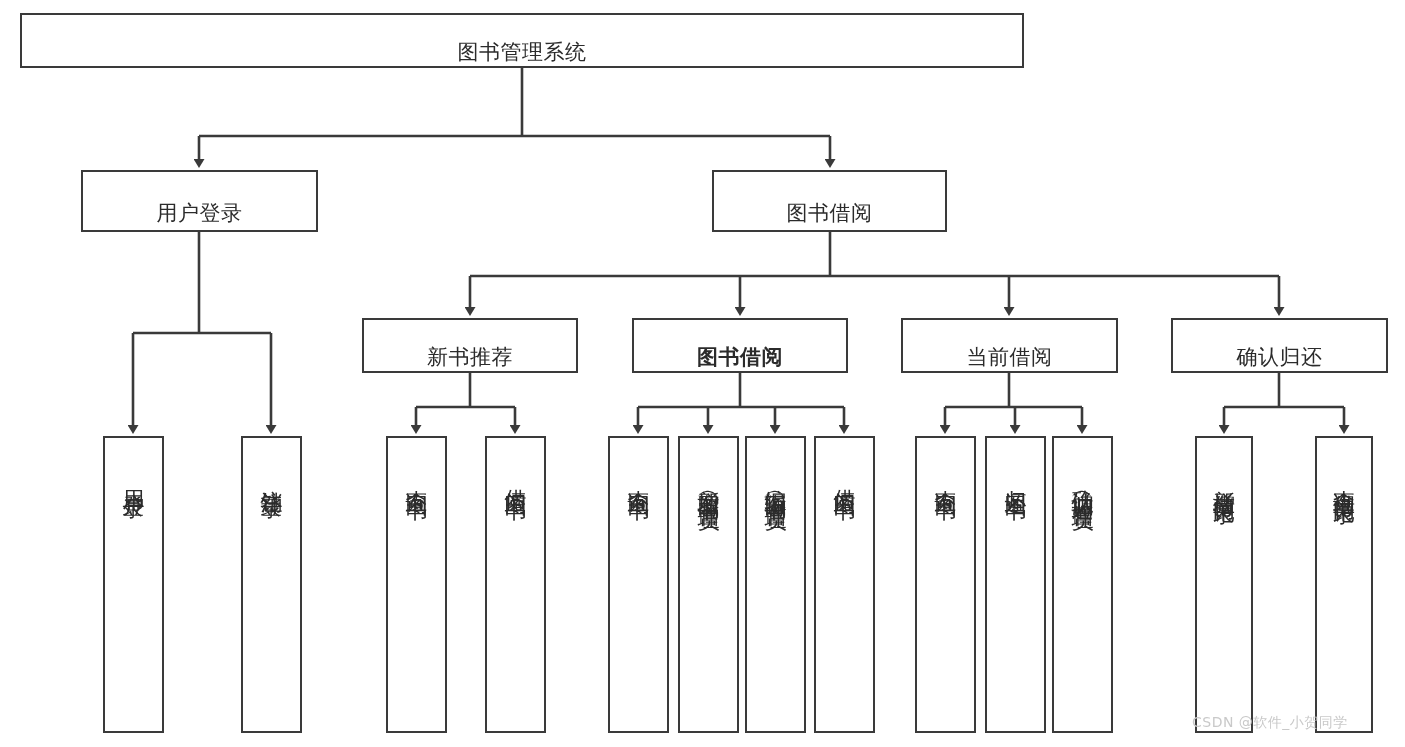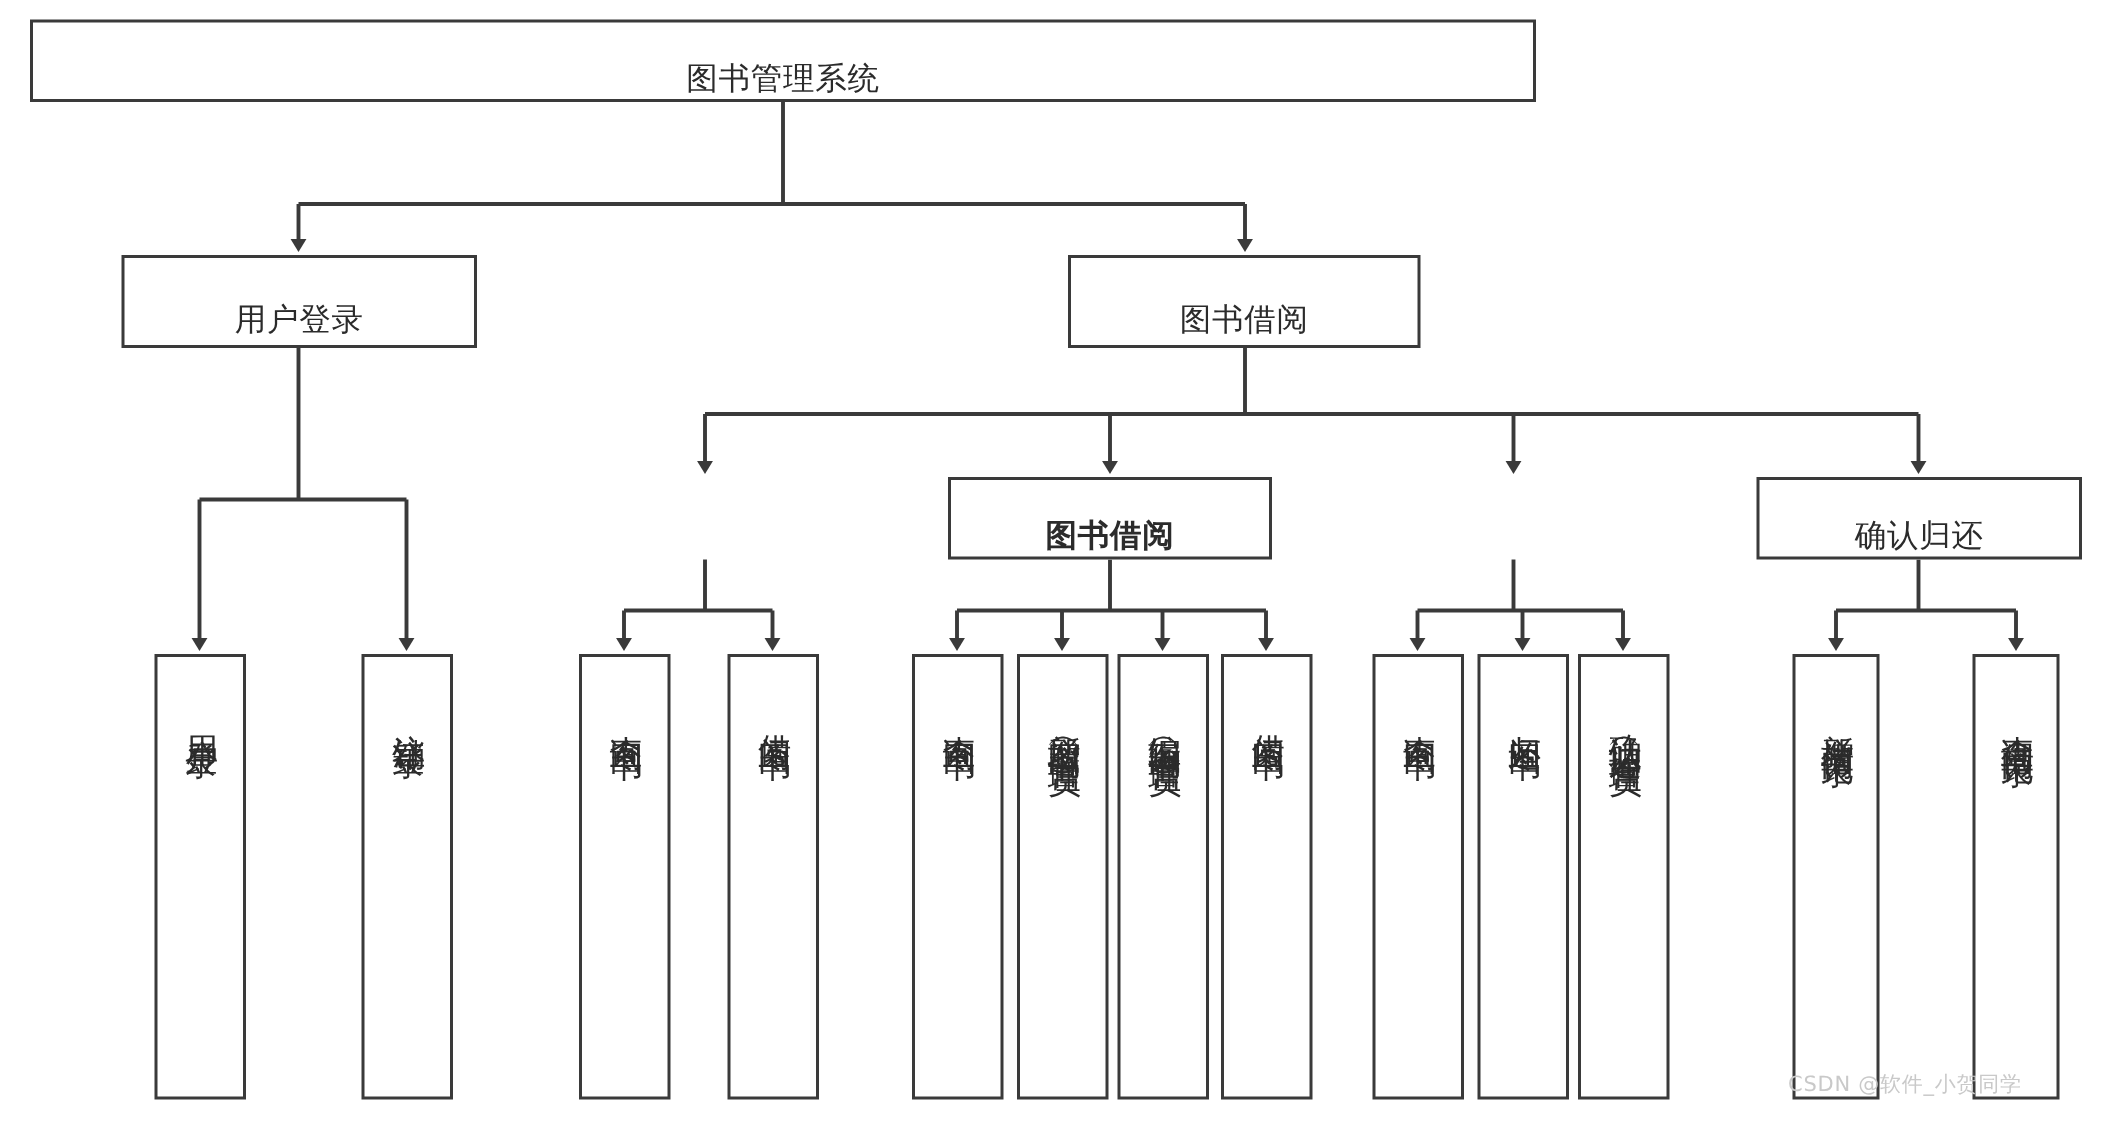--- a/index.html
+++ b/index.html
@@ -125,22 +125,28 @@
     <span class="label">图书管理系统</span>
   </div>
 
   <div class="node horiz" style="left:81px; top:170px; width:237px; height:62px;">
     <span class="label">用户登录</span>
   </div>
   <div class="node horiz" style="left:712px; top:170px; width:235px; height:62px;">
     <span class="label">图书借阅</span>
   </div>
 
+  <div class="node horiz" style="left:362px; top:318px; width:216px; height:55px;">
+    <span class="label">新书推荐</span>
+  </div>
   <div class="node horiz" style="left:632px; top:318px; width:216px; height:55px;font-weight:bold;">
     <span class="label">图书借阅</span>
+  </div>
+  <div class="node horiz" style="left:901px; top:318px; width:217px; height:55px;">
+    <span class="label">当前借阅</span>
   </div>
   <div class="node horiz" style="left:1171px; top:318px; width:217px; height:55px;">
     <span class="label">确认归还</span>
   </div>
 
   <div class="node vert" style="left:103px; top:436px; width:61px; height:297px;">
     <span class="label">用户登录</span>
   </div>
   <div class="node vert" style="left:241px; top:436px; width:61px; height:297px;">
     <span class="label">注销登录</span>

